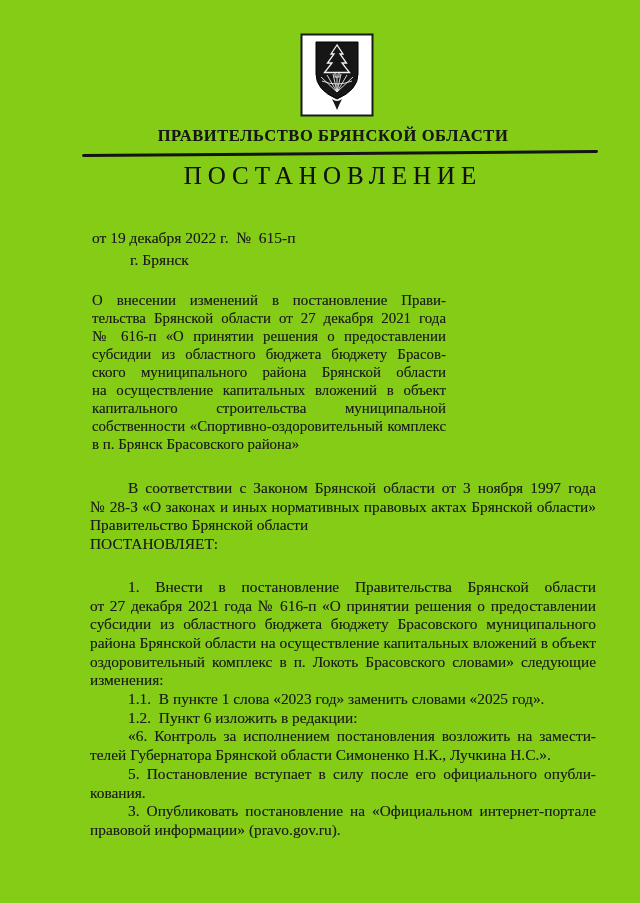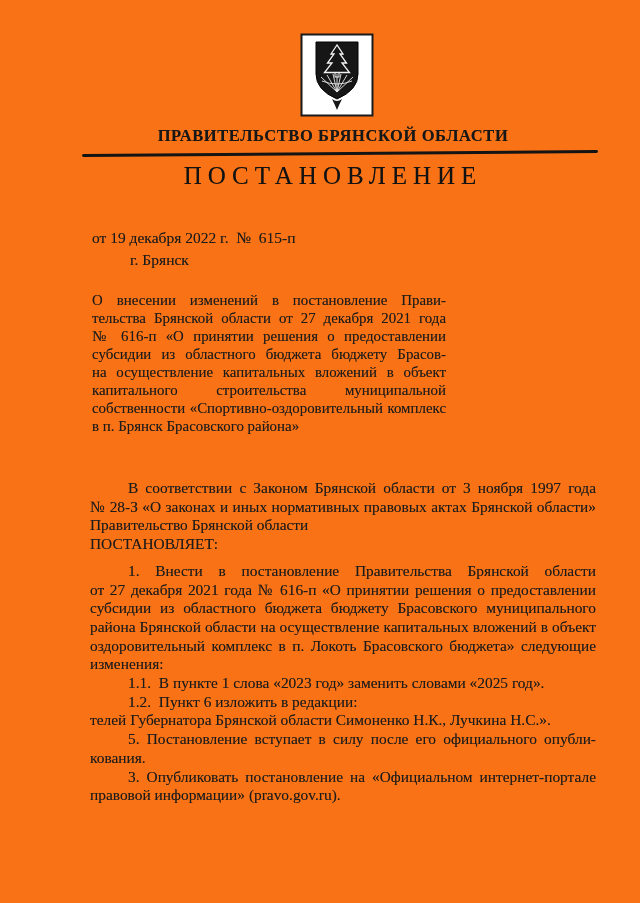--- a/index.html
+++ b/index.html
@@ -1,20 +1,20 @@
 <!DOCTYPE html>
 <html><head>
 <meta charset="utf-8">
 <style>
   html,body{margin:0;padding:0;background:#e8e8e8;}
   .page{
     position:relative;
     width:640px;height:903px;
     margin:0 auto;
-    background:#f97316;
+    background:#84cc16;
     font-family:"Liberation Serif","DejaVu Serif",serif;
     color:#1c1c1c;
     overflow:hidden;
   }
   .emblem{
     position:absolute;left:300px;top:33px;width:74px;height:84px;
   }
   .org{
     position:absolute;left:46px;top:126px;width:574px;
     text-align:center;font-weight:bold;font-size:16.5px;letter-spacing:0.6px;
@@ -42,21 +42,21 @@
     position:absolute;left:92px;top:291px;width:354px;
     font-size:14.9px;line-height:18px;
   }
   .body-text{
     position:absolute;left:90px;top:479px;width:506px;
     font-size:15.4px;line-height:18.7px;
   }
   .tline{text-align:left;}
   .tline.fill{text-align:justify;text-align-last:justify;}
   .tline.ind{text-indent:38px;}
-  .para.space{margin-top:8px;font-family:Liberation Serif, serif;}
+  .para.space{margin-top:24px;font-family:Liberation Serif, serif;}
   
   .org,.doctype,.dateline,.city,.subject,.body-text{
     text-shadow:0 0 0.4px rgba(20,20,20,0.45);
   }
 </style>
 </head>
 <body>
 
 <div class="page">
 
@@ -88,48 +88,50 @@
 
   <div class="dateline">от 19 декабря 2022 г.  №  615-п</div>
 
   <div class="city">г. Брянск</div>
 
   <div class="subject">
       <div class="tline fill">О внесении изменений в постановление Прави-</div>
       <div class="tline fill">тельства Брянской области от 27 декабря 2021 года</div>
       <div class="tline fill">№ 616-п «О принятии решения о предоставлении</div>
       <div class="tline fill">субсидии из областного бюджета бюджету Брасов-</div>
+      <div class="tline fill">ского муниципального района Брянской области</div>
       <div class="tline fill">на осуществление капитальных вложений в объект</div>
       <div class="tline fill">капитального строительства муниципальной</div>
       <div class="tline fill">собственности «Спортивно-оздоровительный комплекс</div>
       <div class="tline">в п. Брянск Брасовского района»</div>
     </div>
 
   <div class="body-text">
       <div class="para">
         <div class="tline ind fill">В соответствии с Законом Брянской области от 3 ноября 1997 года</div>
         <div class="tline fill">№ 28-З «О законах и иных нормативных правовых актах Брянской области»</div>
         <div class="tline">Правительство Брянской области</div>
         <div class="tline">ПОСТАНОВЛЯЕТ:</div>
       </div>
       <div class="para space">
         <div class="tline ind fill">1. Внести в постановление Правительства Брянской области</div>
         <div class="tline fill">от 27 декабря 2021 года № 616-п «О принятии решения о предоставлении</div>
         <div class="tline fill">субсидии из областного бюджета бюджету Брасовского муниципального</div>
         <div class="tline fill">района Брянской области на осуществление капитальных вложений в объект</div>
-        <div class="tline fill">оздоровительный комплекс в п. Локоть Брасовского бюджета» следующие</div>
+        <div class="tline fill">оздоровительный комплекс в п. Локоть Брасовского словами» следующие</div>
         <div class="tline">изменения:</div>
       </div>
       <div class="para">
         <div class="tline ind">1.1.&nbsp; В пункте 1 слова «2023 год» заменить словами «2025 год».</div>
       </div>
       <div class="para">
         <div class="tline ind">1.2.&nbsp; Пункт 6 изложить в редакции:</div>
       </div>
       <div class="para">
+        <div class="tline ind fill">«6. Контроль за исполнением постановления возложить на замести-</div>
         <div class="tline">телей Губернатора Брянской области Симоненко Н.К., Лучкина Н.С.».</div>
       </div>
       <div class="para">
         <div class="tline ind fill">5. Постановление вступает в силу после его официального опубли-</div>
         <div class="tline">кования.</div>
       </div>
       <div class="para">
         <div class="tline ind fill">3. Опубликовать постановление на «Официальном интернет-портале</div>
         <div class="tline">правовой информации» (pravo.gov.ru).</div>
       </div>

